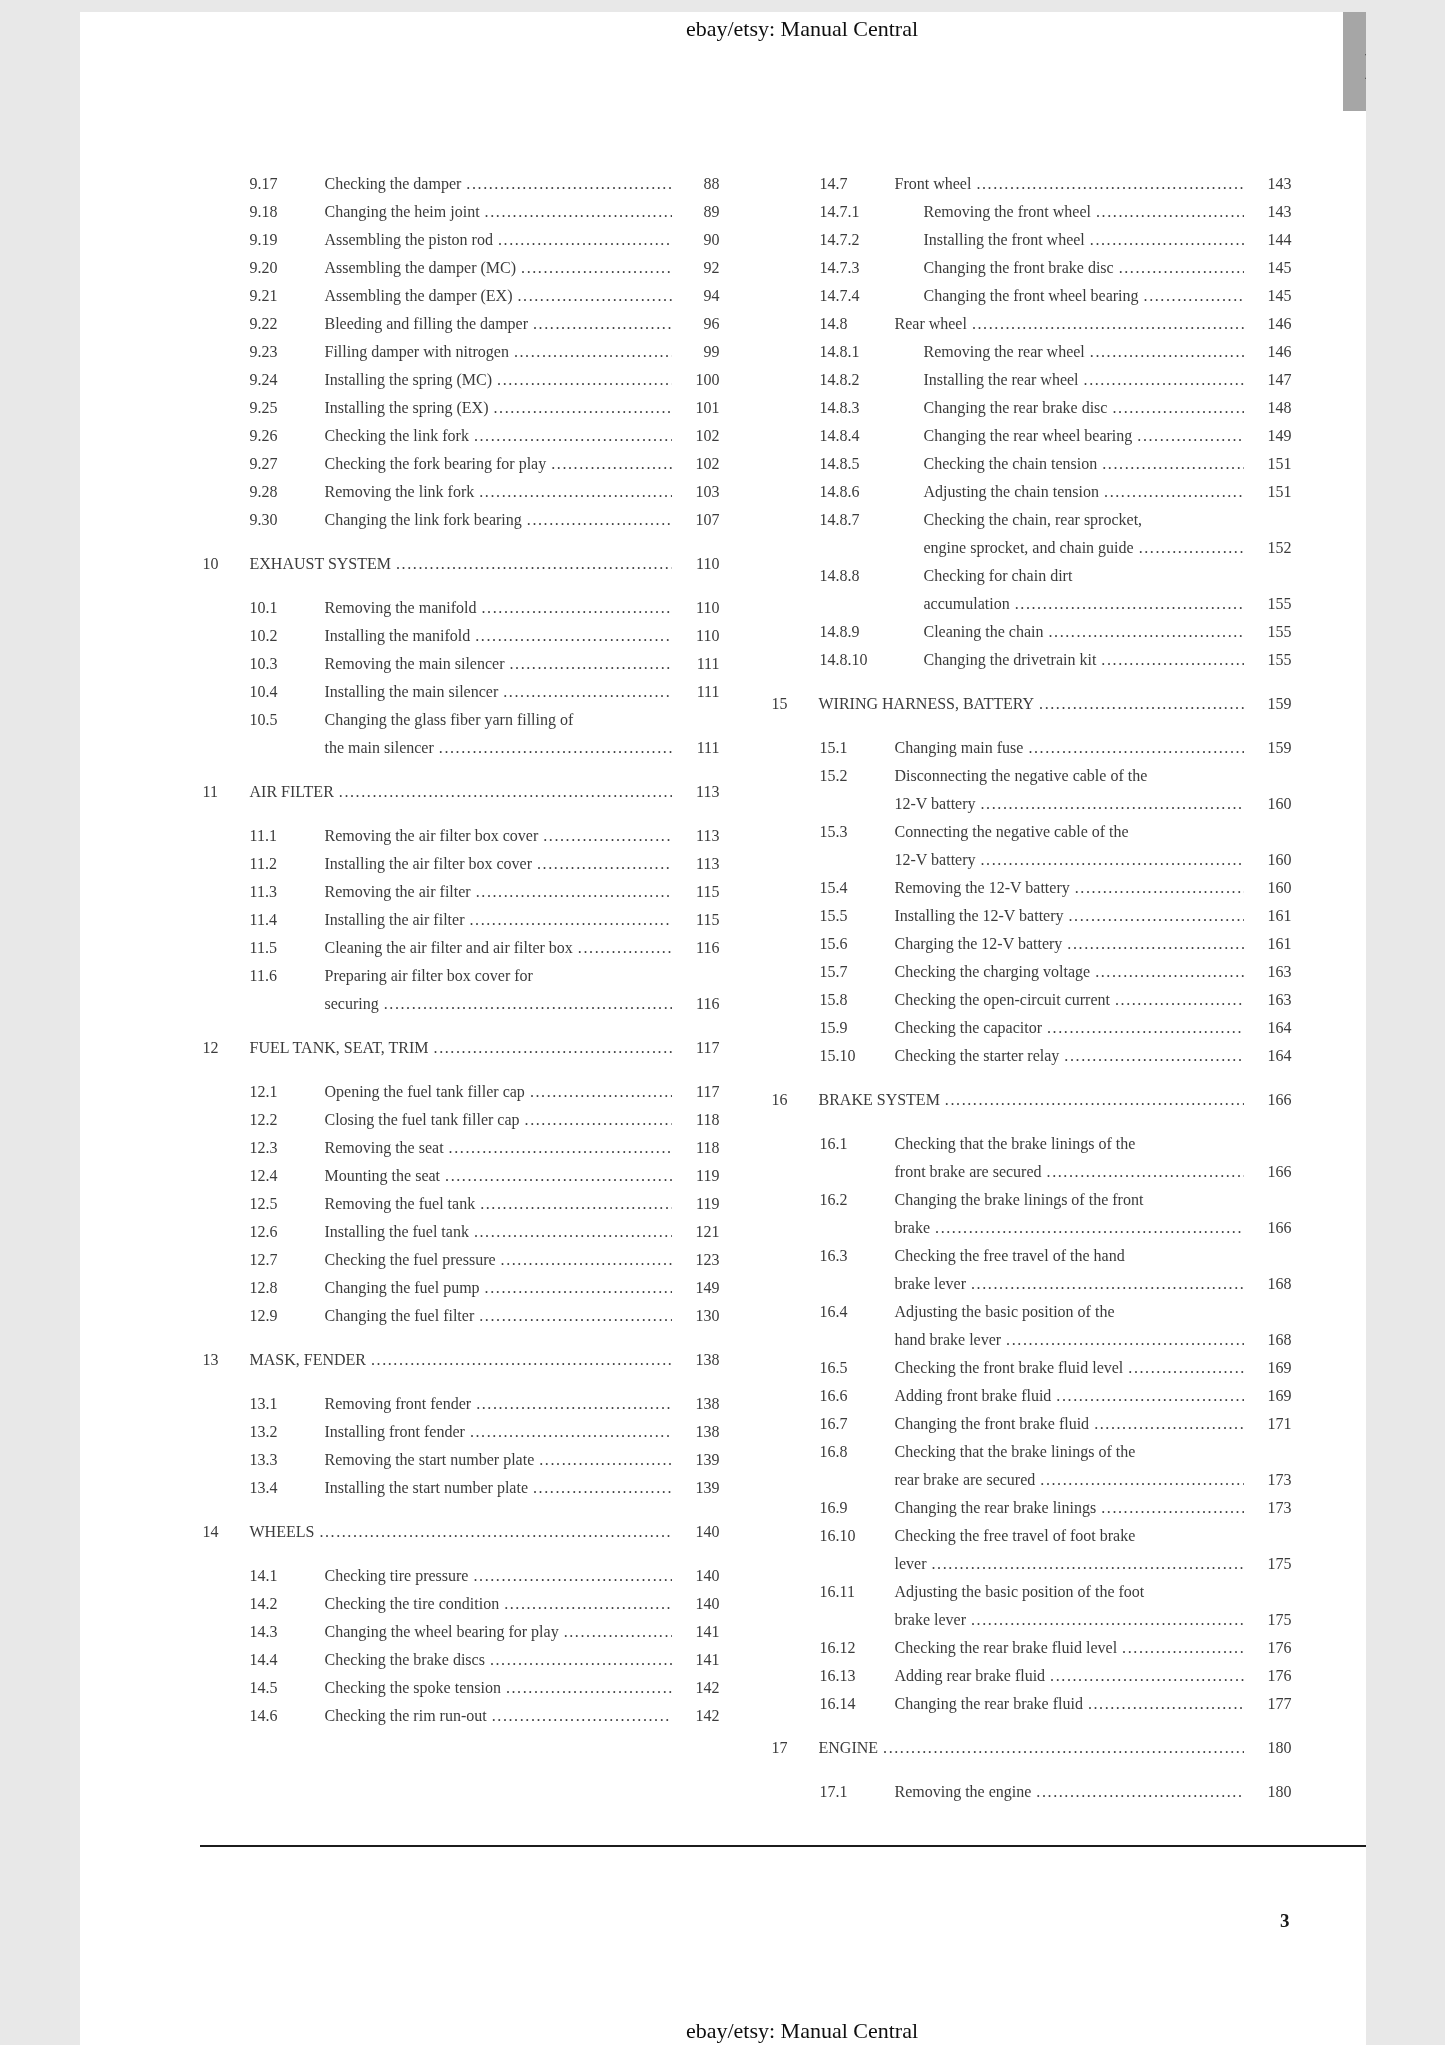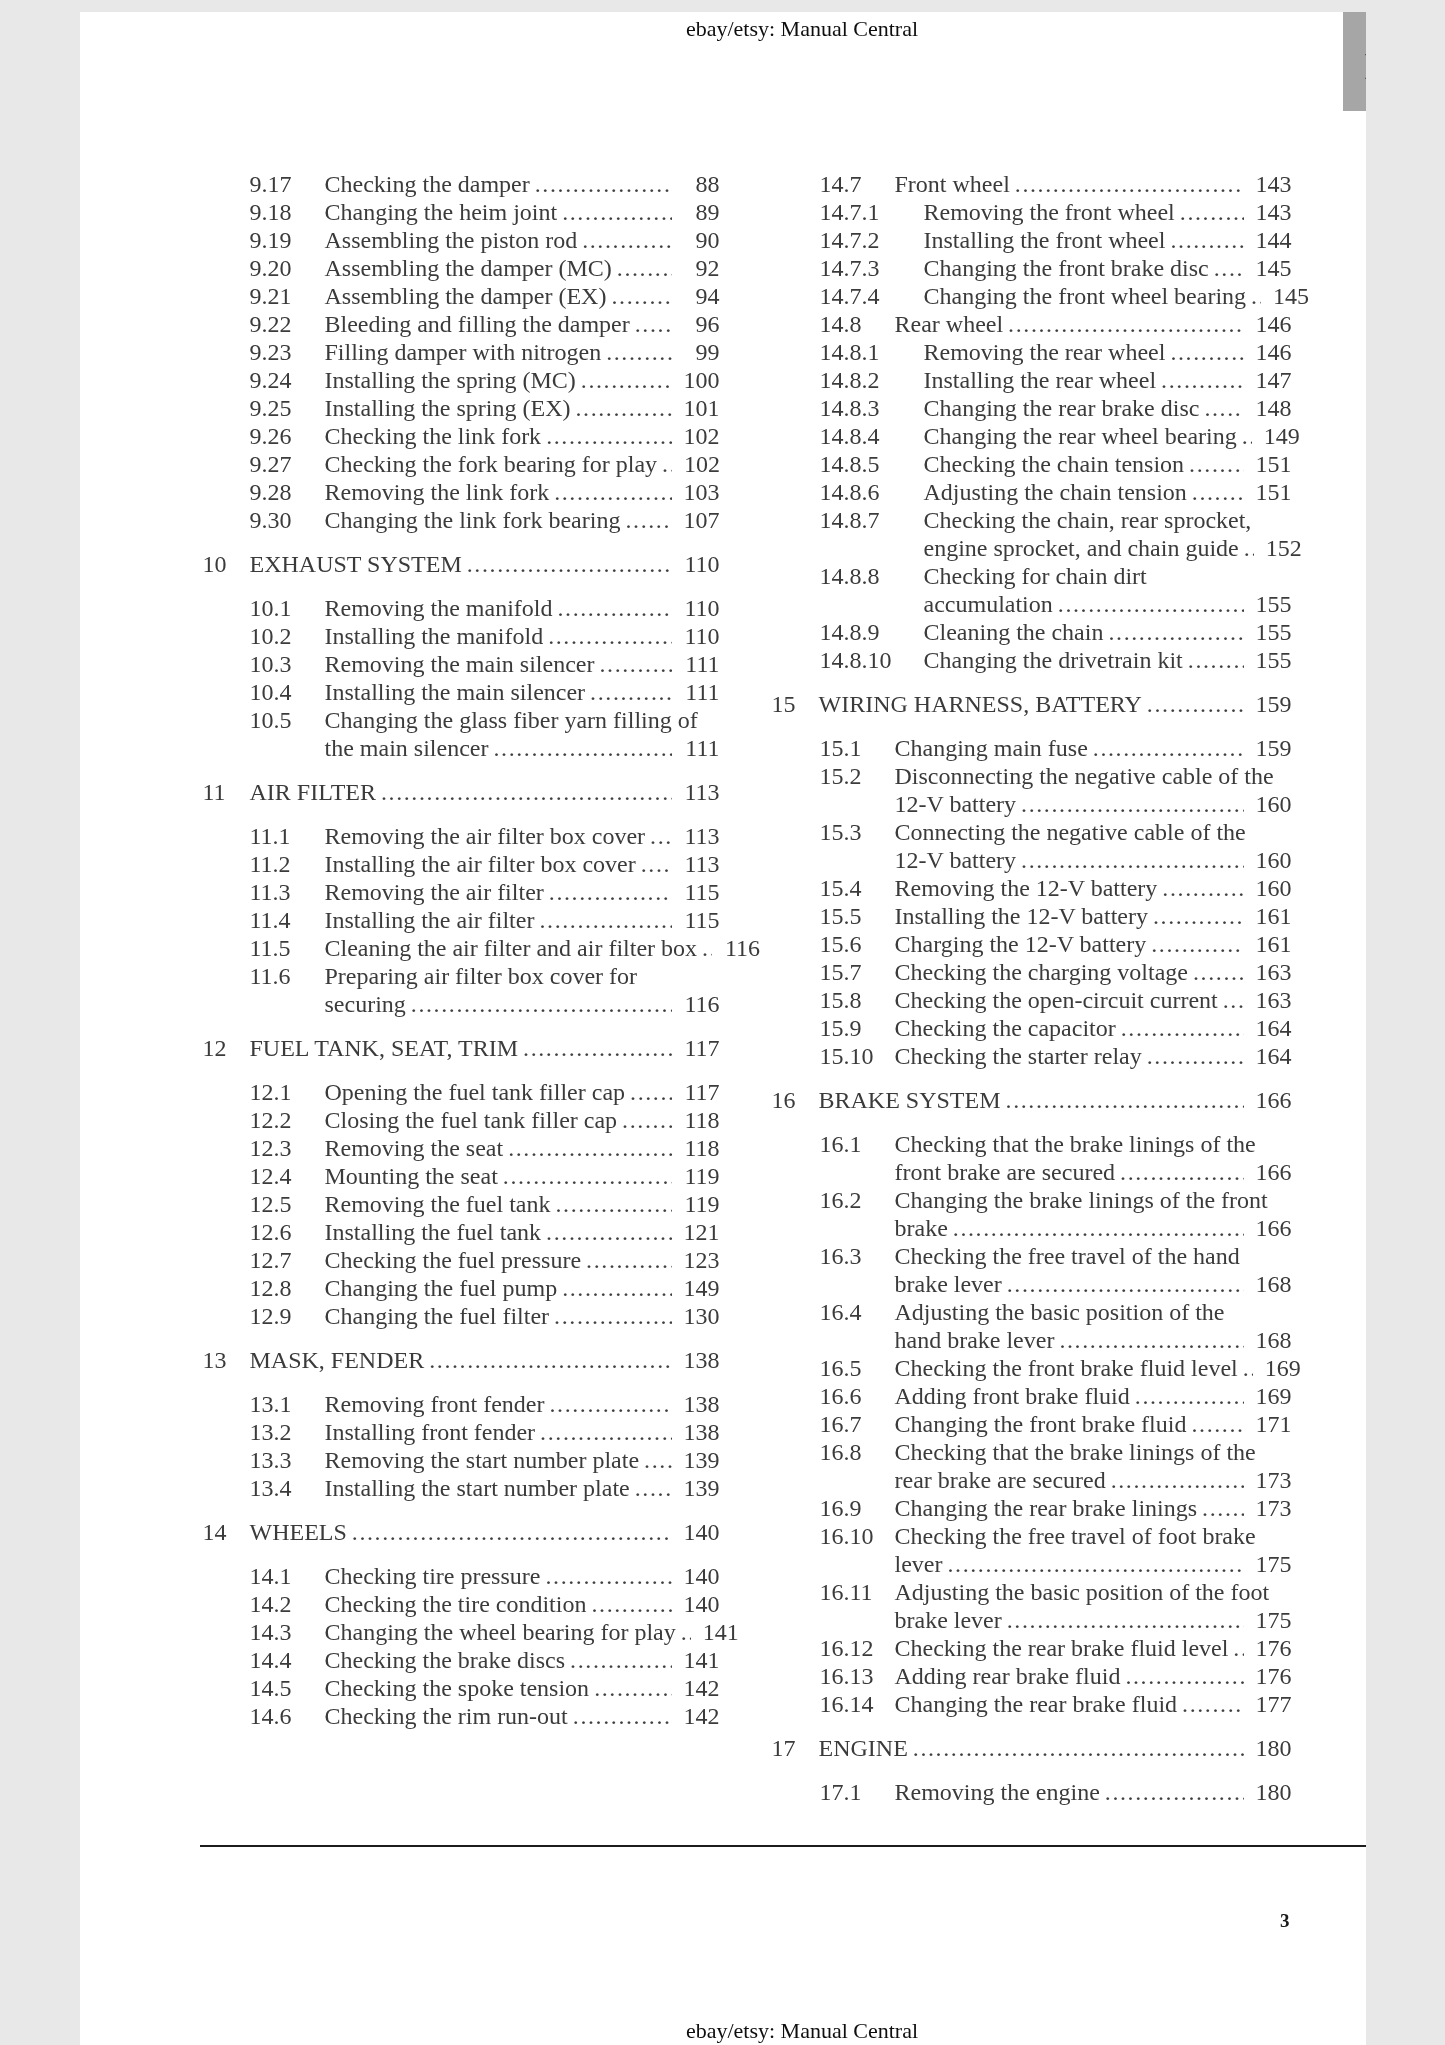--- a/index.html
+++ b/index.html
@@ -22,21 +22,21 @@
     position:absolute; top:0; left:1263px; width:165px; height:99px;
     background:#a6a6a6;
     display:flex; align-items:center; justify-content:center;
     padding-top:10px;
   }
   .index-box .index-label {
     font-size:37px; font-weight:700; color:#121212; letter-spacing:0.5px;
   }
   .toc-col {
     position:absolute; top:158px;
-    font-size:24px; line-height:28px;
+    font-size:16px; line-height:28px;
   }
   .col-left  { left:123px; width:517px; }
   .col-right { left:692px; width:520px; }
   .row { display:flex; align-items:flex-start; }
   .row .num { flex:0 0 auto; white-space:nowrap; }
   .row.chapter { margin:16px 0; }
   .row.chapter .num { width:47px; }
   .row.section { padding-left:47px; }
   .row.section .num { width:75px; }
   .col-right .row.section { padding-left:48px; }

